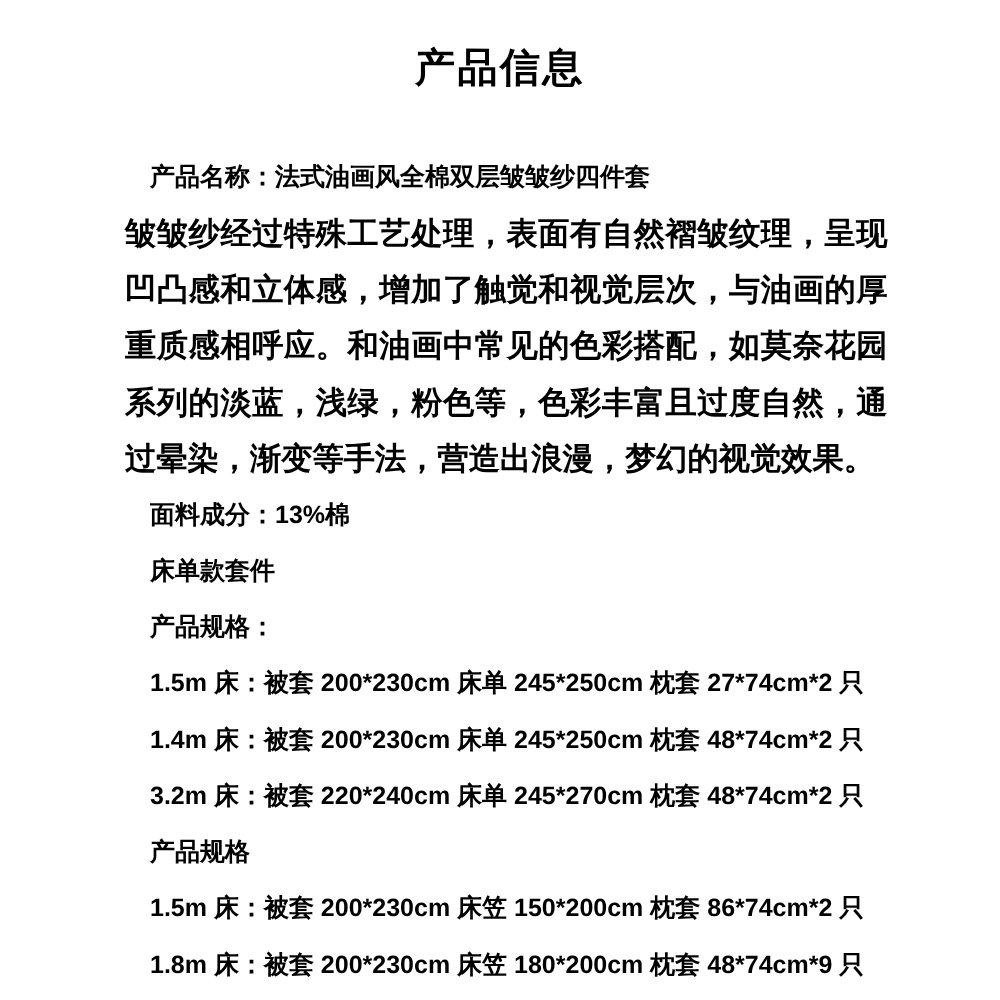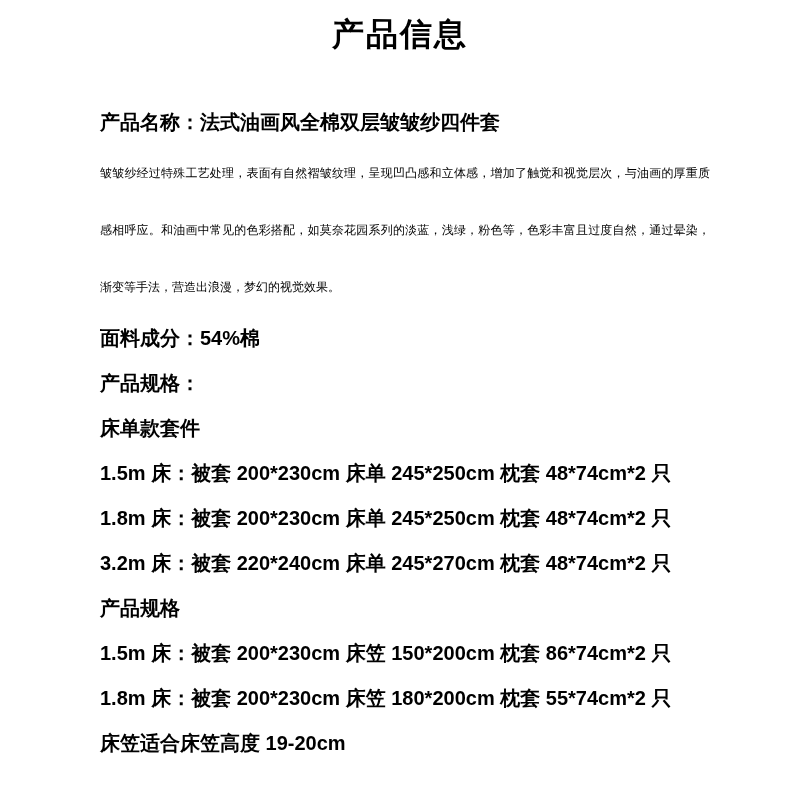--- a/index.html
+++ b/index.html
@@ -7,70 +7,71 @@
     width: 800px;
     height: 800px;
     background: #ffffff;
     overflow: hidden;
     font-family: "Liberation Sans", "DejaVu Sans", sans-serif;
     color: #000000;
   }
   .page {
     width: 800px;
     height: 800px;
-    padding: 12px 90px 0 100px;
+    padding: 32px 90px 0 100px;
   }
   .doc-title {
     font-size: 32px;
     font-weight: bold;
     text-align: center;
     line-height: 44px;
     letter-spacing: 2px;
     
     margin-left: -10px;
     margin-bottom: 44px;
   }
   .body-line {
     font-size: 20px;
     font-weight: bold;
     line-height: 45px;
     white-space: nowrap;
+    margin-left: 20px;
   }
   .body-para {
-    font-size: 12px;
-    font-weight: normal;
-    line-height: 57px;
+    font-size: 25px;
+    font-weight: bold;
+    line-height: 45px;
     text-align: justify;
     text-justify: inter-ideograph;
   }
 </style>
 </head>
 <body>
 
 <div class="page">
 
   <h1 class="doc-title">产品信息</h1>
 
   <div class="body-line">产品名称：法式油画风全棉双层皱皱纱四件套</div>
 
   <p class="body-para">皱皱纱经过特殊工艺处理，表面有自然褶皱纹理，呈现凹凸感和立体感，增加了触觉和视觉层次，与油画的厚重质感相呼应。和油画中常见的色彩搭配，如莫奈花园系列的淡蓝，浅绿，粉色等，色彩丰富且过度自然，通过晕染，渐变等手法，营造出浪漫，梦幻的视觉效果。</p>
 
-  <div class="body-line">面料成分：54%棉</div>
+  <div class="body-line">面料成分：13%棉</div>
+
+  <div class="body-line">床单款套件</div>
 
   <div class="body-line">产品规格：</div>
 
-  <div class="body-line">床单款套件</div>
+  <div class="body-line">1.5m 床：被套 200*230cm 床单 245*250cm 枕套 27*74cm*2 只</div>
 
-  <div class="body-line">1.5m 床：被套 200*230cm 床单 245*250cm 枕套 48*74cm*2 只</div>
-
-  <div class="body-line">1.8m 床：被套 200*230cm 床单 245*250cm 枕套 48*74cm*2 只</div>
+  <div class="body-line">1.4m 床：被套 200*230cm 床单 245*250cm 枕套 48*74cm*2 只</div>
 
   <div class="body-line">3.2m 床：被套 220*240cm 床单 245*270cm 枕套 48*74cm*2 只</div>
 
   <div class="body-line">产品规格</div>
 
   <div class="body-line">1.5m 床：被套 200*230cm 床笠 150*200cm 枕套 86*74cm*2 只</div>
 
-  <div class="body-line">1.8m 床：被套 200*230cm 床笠 180*200cm 枕套 55*74cm*2 只</div>
+  <div class="body-line">1.8m 床：被套 200*230cm 床笠 180*200cm 枕套 48*74cm*9 只</div>
 
   <div class="body-line">床笠适合床笠高度 19-20cm</div>
 
 </div>
 
 </body></html>

